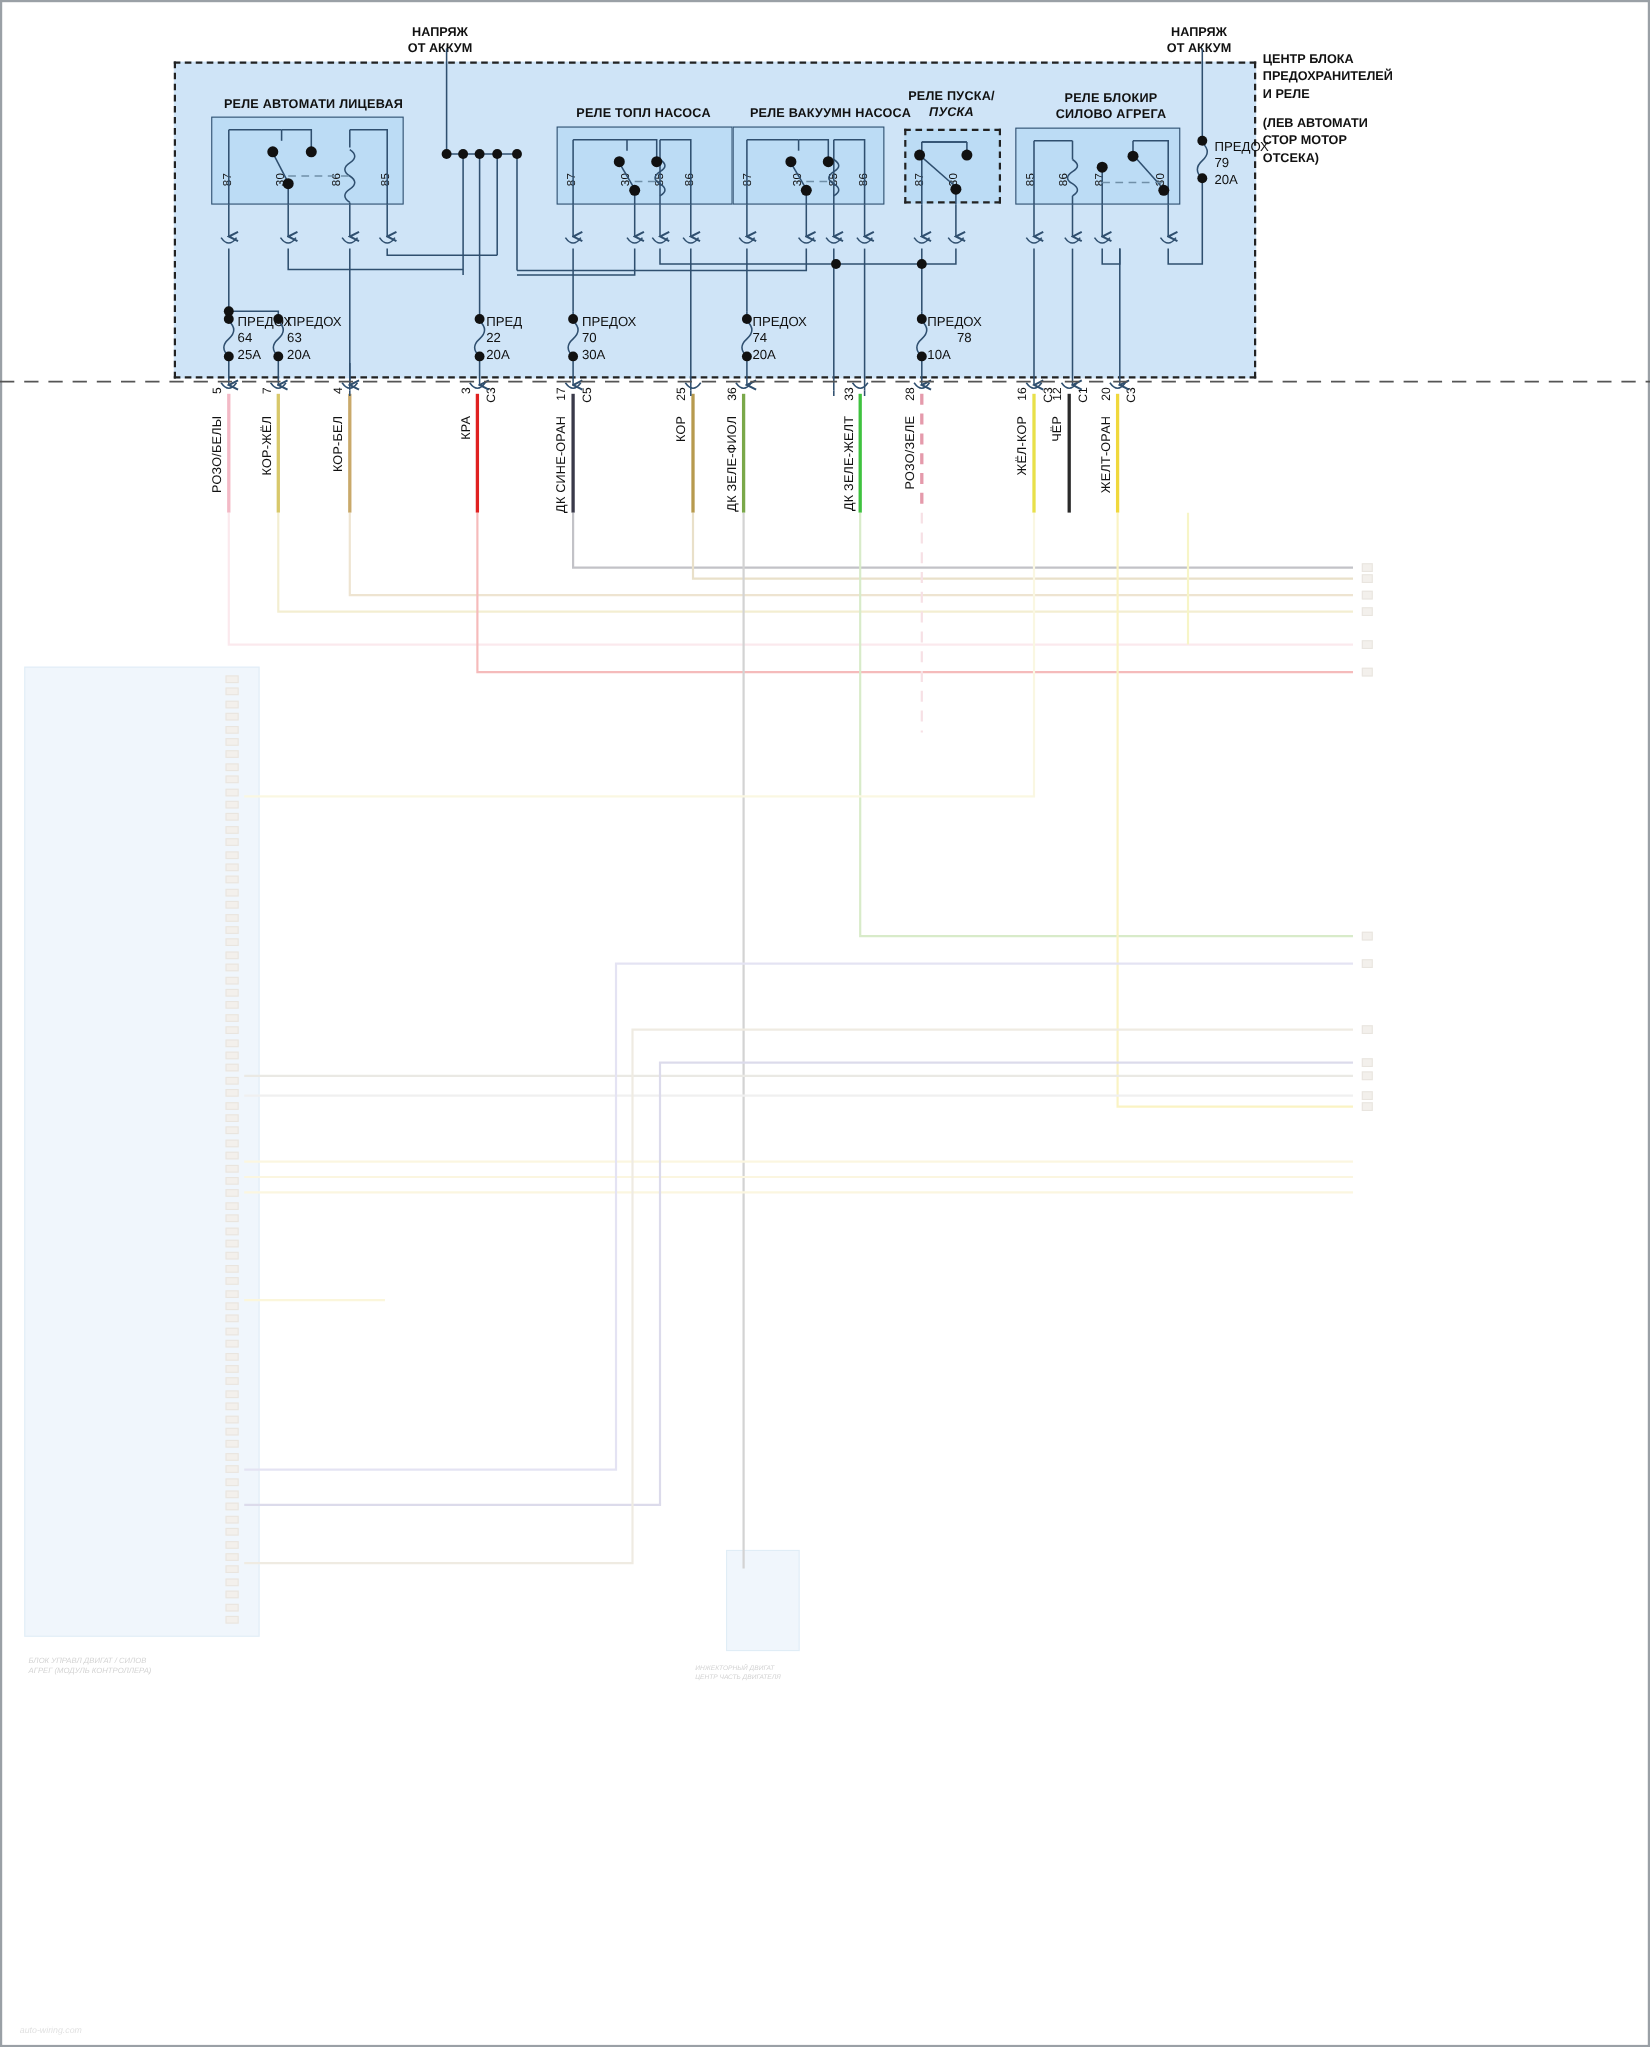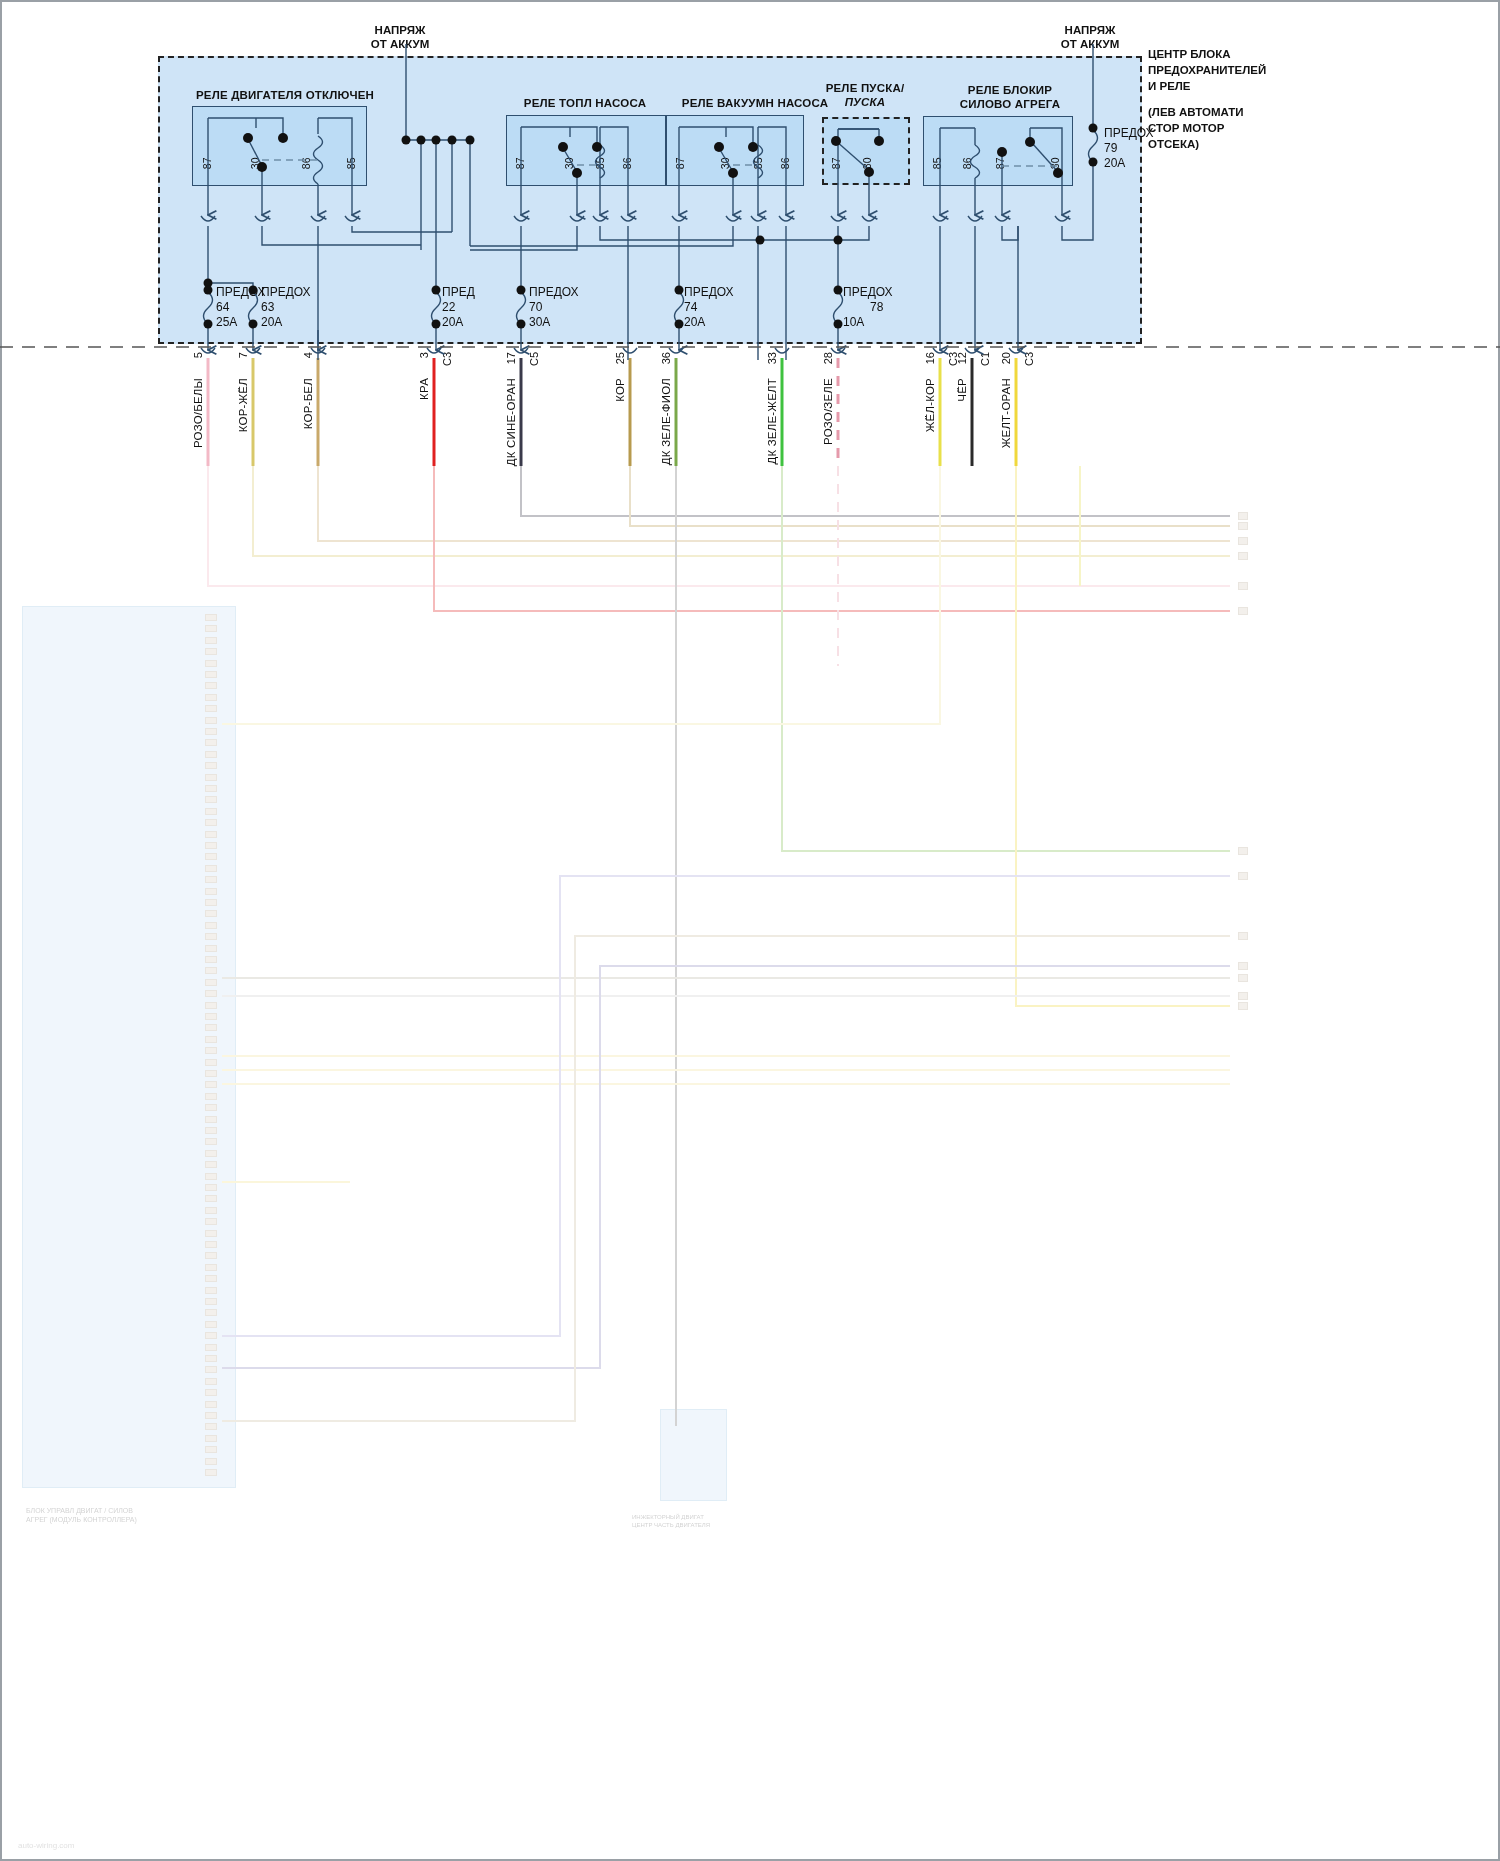--- a/index.html
+++ b/index.html
@@ -29,21 +29,21 @@
   .lbl{position:absolute;font-size:11.5px;color:#111;line-height:13.5px;white-space:pre;}
   .lbl.b{font-weight:700;}
   .lbl.c{text-align:center;}
 
   .fuse-txt{position:absolute;font-size:12px;color:#111;line-height:15px;white-space:pre;}
 
   .vlabel{position:absolute;font-size:11.5px;color:#111;writing-mode:vertical-rl;transform:rotate(180deg);white-space:nowrap;letter-spacing:.2px;}
   .vnum{position:absolute;font-size:11px;color:#111;writing-mode:vertical-rl;transform:rotate(180deg);white-space:nowrap;}
 
   
-  #lower{position:absolute;left:0;top:466px;width:1332px;height:1395px;opacity:.30;}
+  #lower{position:absolute;left:0;top:466px;width:1332px;height:1395px;opacity:.30;font-style:italic;}
   #lower-inner{position:absolute;left:0;top:0;width:1500px;height:1395px;}
   .ecu{position:absolute;left:22px;top:140px;width:212px;height:880px;background:#cfe4f7;border:1px solid #9cc4e4;}
   .ecu-pins{position:absolute;left:205px;top:148px;width:12px;height:872px;}
   .ecu-pin{position:absolute;left:0;width:12px;height:7px;background:#d9d0c2;border:1px solid #b8ac99;box-sizing:border-box;}
   .blk{position:absolute;background:#cfe4f7;border:1px solid #9cc4e4;}
   .ghost-txt{position:absolute;font-size:7px;color:#6b6b6b;white-space:pre;line-height:9px;}
   .ghost-txt.sm{font-size:6px;line-height:7.5px;}
   .rightpin{position:absolute;width:10px;height:8px;background:#d9d0c2;border:1px solid #b8ac99;box-sizing:border-box;}
   .watermark{position:absolute;left:18px;top:1375px;font-size:8px;color:#9a9a9a;}
 </style>
@@ -199,21 +199,21 @@
 
   <div id="fuse-block"></div>
 
   <div class="lbl b" style="left:1148px;top:48px;">ЦЕНТР БЛОКА</div>
   <div class="lbl b" style="left:1148px;top:64px;">ПРЕДОХРАНИТЕЛЕЙ</div>
   <div class="lbl b" style="left:1148px;top:80px;">И РЕЛЕ</div>
   <div class="lbl b" style="left:1148px;top:106px;">(ЛЕВ АВТОМАТИ</div>
   <div class="lbl b" style="left:1148px;top:122px;">СТОР МОТОР</div>
   <div class="lbl b" style="left:1148px;top:138px;">ОТСЕКА)</div>
 
-  <div class="relay-title" style="left:185px;top:89px;width:200px;">РЕЛЕ ДВИГАТЕЛЯ ОТКЛЮЧЕН</div>
+  <div class="relay-title" style="left:185px;top:89px;width:200px;">РЕЛЕ АВТОМАТИ ЛИЦЕВАЯ</div>
   <div class="relay-box" style="left:192px;top:106px;width:175px;height:80px;"></div>
   <div class="pin-label" style="left:201px;top:157px;">87</div>
   <div class="pin-label" style="left:249px;top:157px;">30</div>
   <div class="pin-label" style="left:300px;top:157px;">86</div>
   <div class="pin-label" style="left:345px;top:157px;">85</div>
 
   <div class="relay-title" style="left:505px;top:97px;width:160px;">РЕЛЕ ТОПЛ НАСОСА</div>
   <div class="relay-box" style="left:506px;top:115px;width:160px;height:71px;"></div>
   <div class="pin-label" style="left:514px;top:157px;">87</div>
   <div class="pin-label" style="left:563px;top:157px;">30</div>

